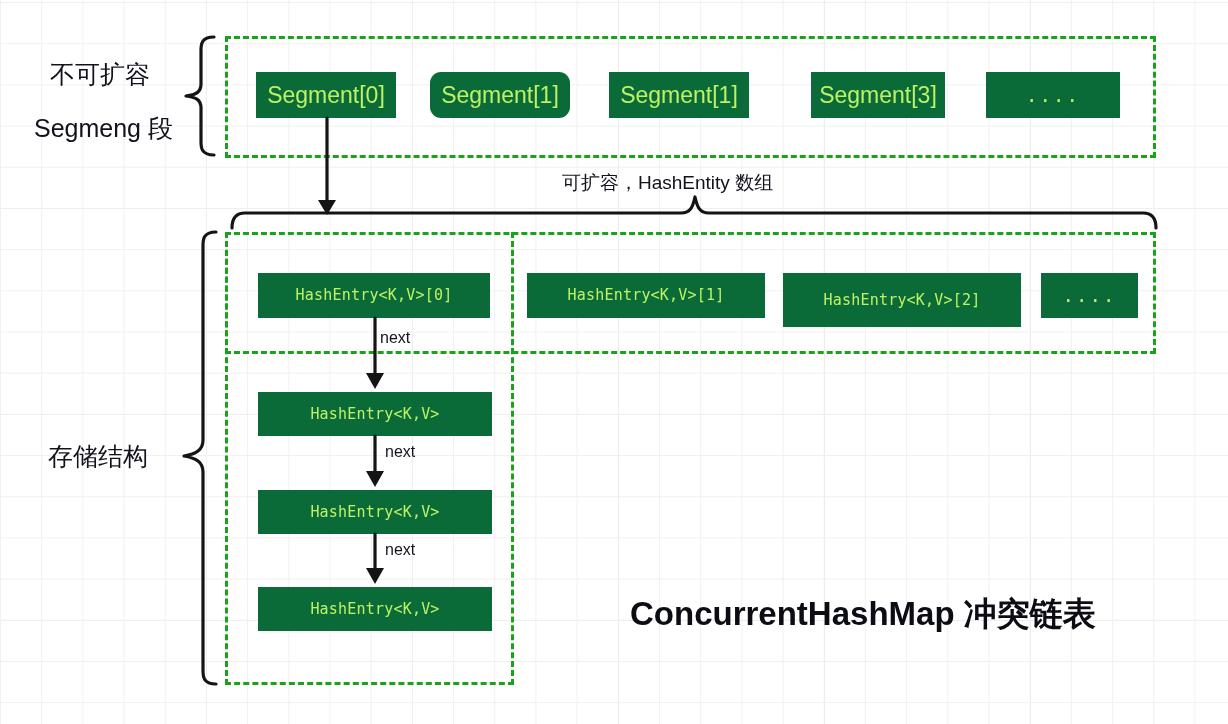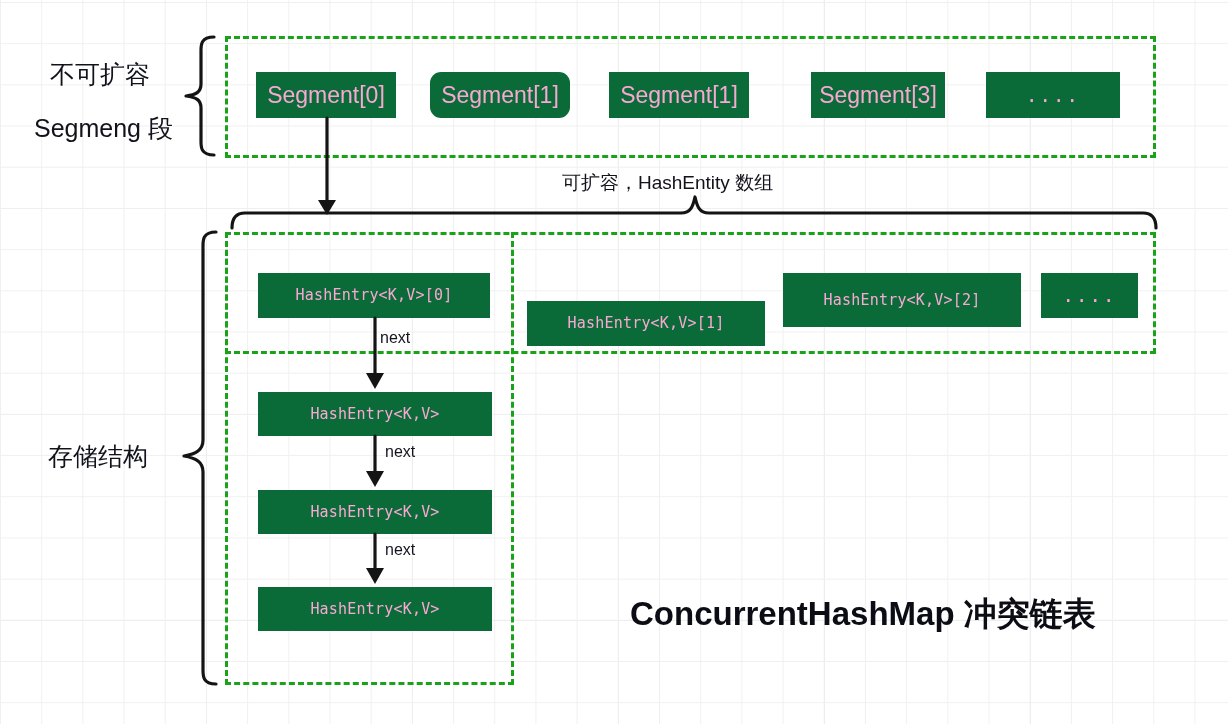--- a/index.html
+++ b/index.html
@@ -19,21 +19,21 @@
       linear-gradient(to right, #e6e6e6 1px, transparent 1px),
       linear-gradient(to bottom, #e6e6e6 1px, transparent 1px);
     background-size:41.2px 41.2px, 41.2px 41.2px, 206px 206px, 206px 206px;
     background-position:0 2px,0 2px,0 2px,0 2px;
   }
 
   
   .gbox{
     position:absolute;
     background:#0b6b38;
-    color:#f9a8d4;
+    color:#bef264;
     display:flex;
     align-items:center;
     justify-content:center;
     box-sizing:border-box;
     line-height:1;
     white-space:nowrap;
   }
   .seg{
     font-family:"Liberation Sans", sans-serif;
     font-size:23px;
@@ -111,21 +111,21 @@
 
   <div class="dashbox" style="left:225px;top:232px;width:289px;height:453px;border-top:none;"></div>
 
   <div class="gbox seg" style="left:256px;top:72px;width:140px;height:46px;">Segment[0]</div>
   <div class="gbox seg" style="left:430px;top:72px;width:140px;height:46px;border-radius:11px;">Segment[1]</div>
   <div class="gbox seg" style="left:609px;top:72px;width:140px;height:46px;">Segment[1]</div>
   <div class="gbox seg" style="left:811px;top:72px;width:134px;height:46px;">Segment[3]</div>
   <div class="gbox dots" style="left:986px;top:72px;width:134px;height:46px;">....</div>
 
   <div class="gbox hentry" style="left:258px;top:273px;width:232px;height:45px;">HashEntry&lt;K,V&gt;[0]</div>
-  <div class="gbox hentry" style="left:527px;top:273px;width:238px;height:45px;margin-top:28px;">HashEntry&lt;K,V&gt;[1]</div>
+  <div class="gbox hentry" style="left:527px;top:273px;width:238px;height:45px;">HashEntry&lt;K,V&gt;[1]</div>
   <div class="gbox hentry" style="left:783px;top:273px;width:238px;height:54px;">HashEntry&lt;K,V&gt;[2]</div>
   <div class="gbox dots" style="left:1041px;top:273px;width:97px;height:45px;">....</div>
 
   <div class="gbox hentry" style="left:258px;top:392px;width:234px;height:44px;">HashEntry&lt;K,V&gt;</div>
   <div class="gbox hentry" style="left:258px;top:490px;width:234px;height:44px;">HashEntry&lt;K,V&gt;</div>
   <div class="gbox hentry" style="left:258px;top:587px;width:234px;height:44px;">HashEntry&lt;K,V&gt;</div>
 
   <div class="lbl lbl-next" style="left:380px;top:329px;">next</div>
   <div class="lbl lbl-next" style="left:385px;top:443px;">next</div>
   <div class="lbl lbl-next" style="left:385px;top:541px;">next</div>

